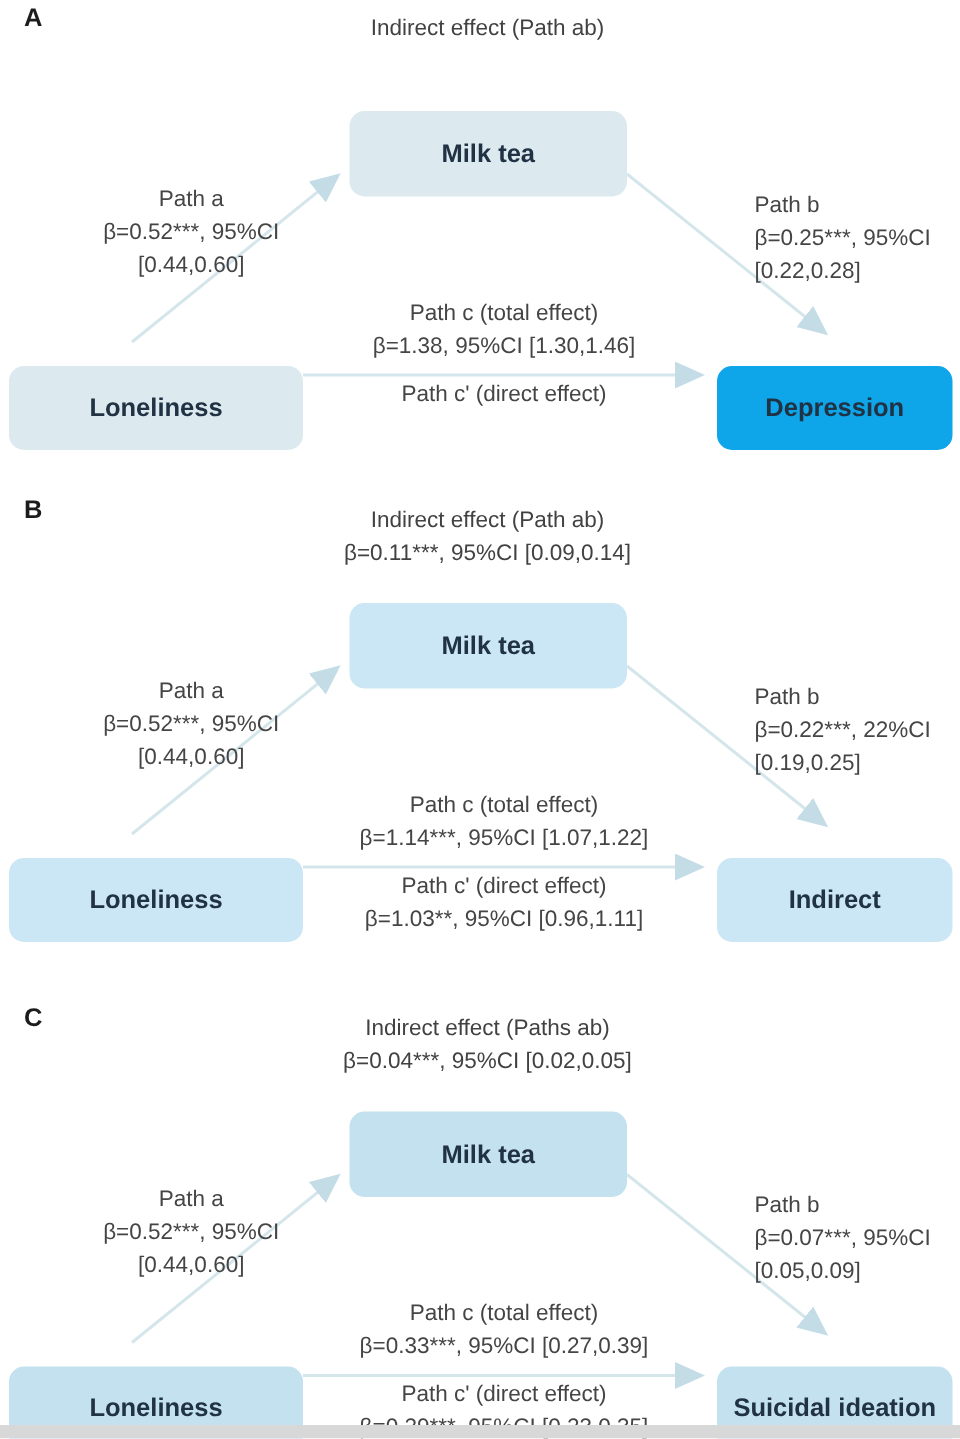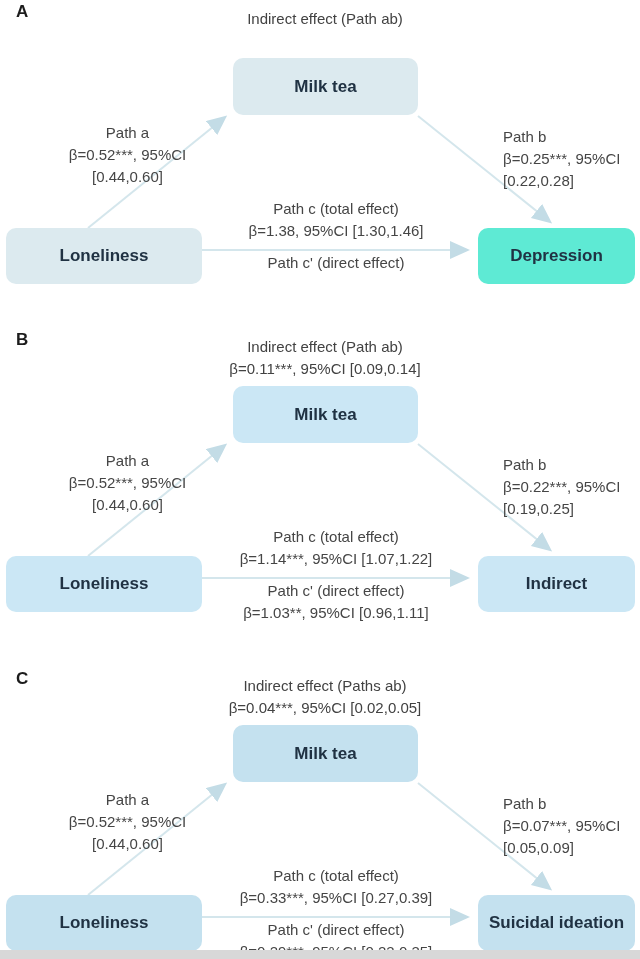--- a/index.html
+++ b/index.html
@@ -11,21 +11,21 @@
   .panel-b{top:322px;height:323px;}
   .panel-c{top:645px;height:314px;}
   .inner{position:relative;width:640px;height:322px;}
   .panel-b .inner{transform:translateY(6px);}
   .panel-c .inner{transform:translateY(22px);}
   .arrows{position:absolute;left:0;top:0;width:640px;height:322px;}
   .letter{position:absolute;left:16px;top:2px;font-size:17px;font-weight:bold;color:#1c1c1c;}
   .ind{position:absolute;left:155px;top:8px;width:340px;text-align:center;
        font-size:15px;line-height:22px;color:#424242;}
   .box{position:absolute;border-radius:10px;display:flex;align-items:center;justify-content:center;
-       font-weight:bold;font-size:17px;color:#203243;}
+       font-weight:bold;font-size:17px;color:#203243;margin-top:16px;}
   .box-mediator{left:233px;top:58px;width:185px;height:57px;}
   .box-predictor{left:6px;top:228px;width:196px;height:56px;}
   .box-outcome{left:478px;top:228px;width:157px;height:56px;}
   .pathlbl{position:absolute;font-size:15px;line-height:22px;color:#454545;}
   .path-a{left:40px;top:122px;width:175px;text-align:center;}
   .path-b{left:503px;top:126px;width:135px;text-align:left;}
   .path-c{left:186px;top:198px;width:300px;text-align:center;}
   .path-cp{left:186px;top:252px;width:300px;text-align:center;}
   .bottom-strip{position:absolute;left:0;bottom:0;width:640px;height:9px;background:#d8d8d8;}
   svg line{stroke:#d4e6ec;stroke-width:2;}
@@ -67,21 +67,21 @@
       <div class="pathlbl path-c">
         <div>Path c (total effect)</div>
         <div>β=1.38, 95%CI [1.30,1.46]</div>
       </div>
       <div class="pathlbl path-cp">
         <div>Path c' (direct effect)</div>
       </div>
       <div class="box box-predictor" style="background: rgb(220, 234, 239);">
         <span>Loneliness</span>
       </div>
-      <div class="box box-outcome" style="background: #5eead4;">
+      <div class="box box-outcome" style="background: #0ea5e9;">
         <span>Depression</span>
       </div>
     </div>
   </section>
 
   <section class="panel panel-b">
     <div class="inner">
       <svg class="arrows" viewBox="0 0 640 322">
         <defs>
           <marker id="ah-b" markerWidth="11" markerHeight="10" refX="8" refY="4.5" orient="auto">
@@ -100,21 +100,21 @@
       <div class="box box-mediator" style="background: rgb(203, 231, 245);">
         <span>Milk tea</span>
       </div>
       <div class="pathlbl path-a">
         <div>Path a</div>
         <div>β=0.52***, 95%CI</div>
         <div>[0.44,0.60]</div>
       </div>
       <div class="pathlbl path-b">
         <div>Path b</div>
-        <div>β=0.22***, 95%CI</div>
+        <div>β=0.22***, 22%CI</div>
         <div>[0.19,0.25]</div>
       </div>
       <div class="pathlbl path-c">
         <div>Path c (total effect)</div>
         <div>β=1.14***, 95%CI [1.07,1.22]</div>
       </div>
       <div class="pathlbl path-cp">
         <div>Path c' (direct effect)</div>
         <div>β=1.03**, 95%CI [0.96,1.11]</div>
       </div>

